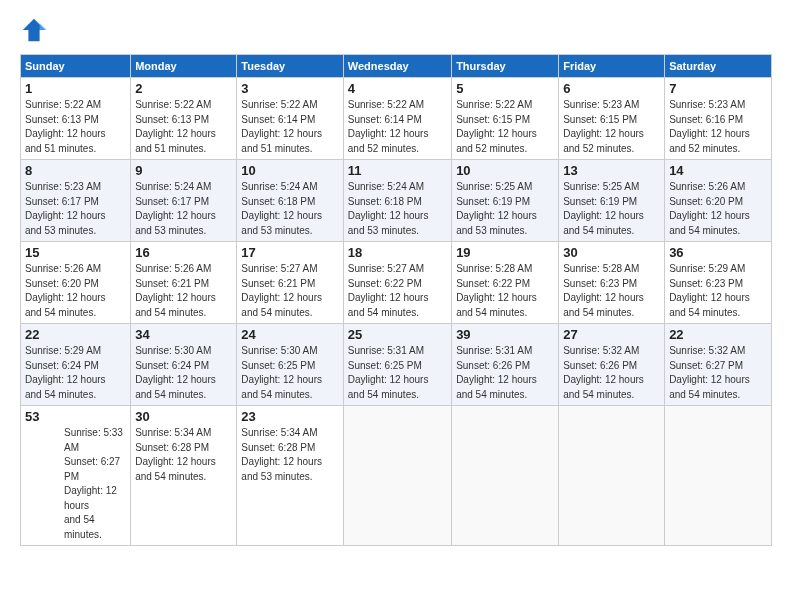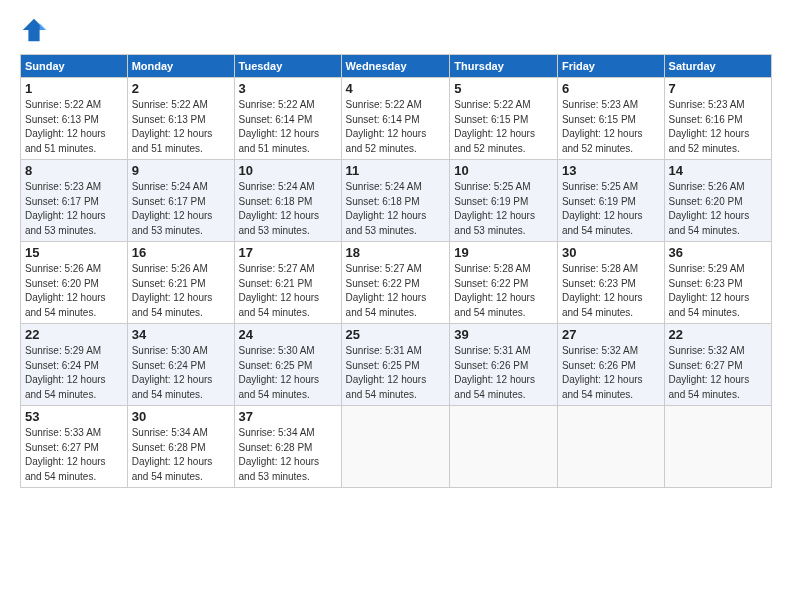--- a/index.html
+++ b/index.html
@@ -327,34 +327,34 @@
             <span class="day-num">22</span>
             <div class="day-info" style="white-space: pre-line;">Sunrise: 5:32 AM
 Sunset: 6:27 PM
 Daylight: 12 hours
 and 54 minutes.</div>
           </td>
         </tr>
         <tr>
           <td>
             <span class="day-num">53</span>
-            <div class="day-info" style="white-space: pre-line;">Sunrise: 5:33 AM
+            <div class="day-info" style="white-space: pre-line; margin-left: 39px;">Sunrise: 5:33 AM
 Sunset: 6:27 PM
 Daylight: 12 hours
 and 54 minutes.</div>
           </td>
           <td>
             <span class="day-num">30</span>
             <div class="day-info" style="white-space: pre-line;">Sunrise: 5:34 AM
 Sunset: 6:28 PM
 Daylight: 12 hours
 and 54 minutes.</div>
           </td>
           <td>
-            <span class="day-num">37</span>
+            <span class="day-num">23</span>
             <div class="day-info" style="white-space: pre-line;">Sunrise: 5:34 AM
 Sunset: 6:28 PM
 Daylight: 12 hours
 and 53 minutes.</div>
           </td>
           <td class="empty-cell"></td>
           <td class="empty-cell"></td>
           <td class="empty-cell"></td>
           <td class="empty-cell"></td>
         </tr>

